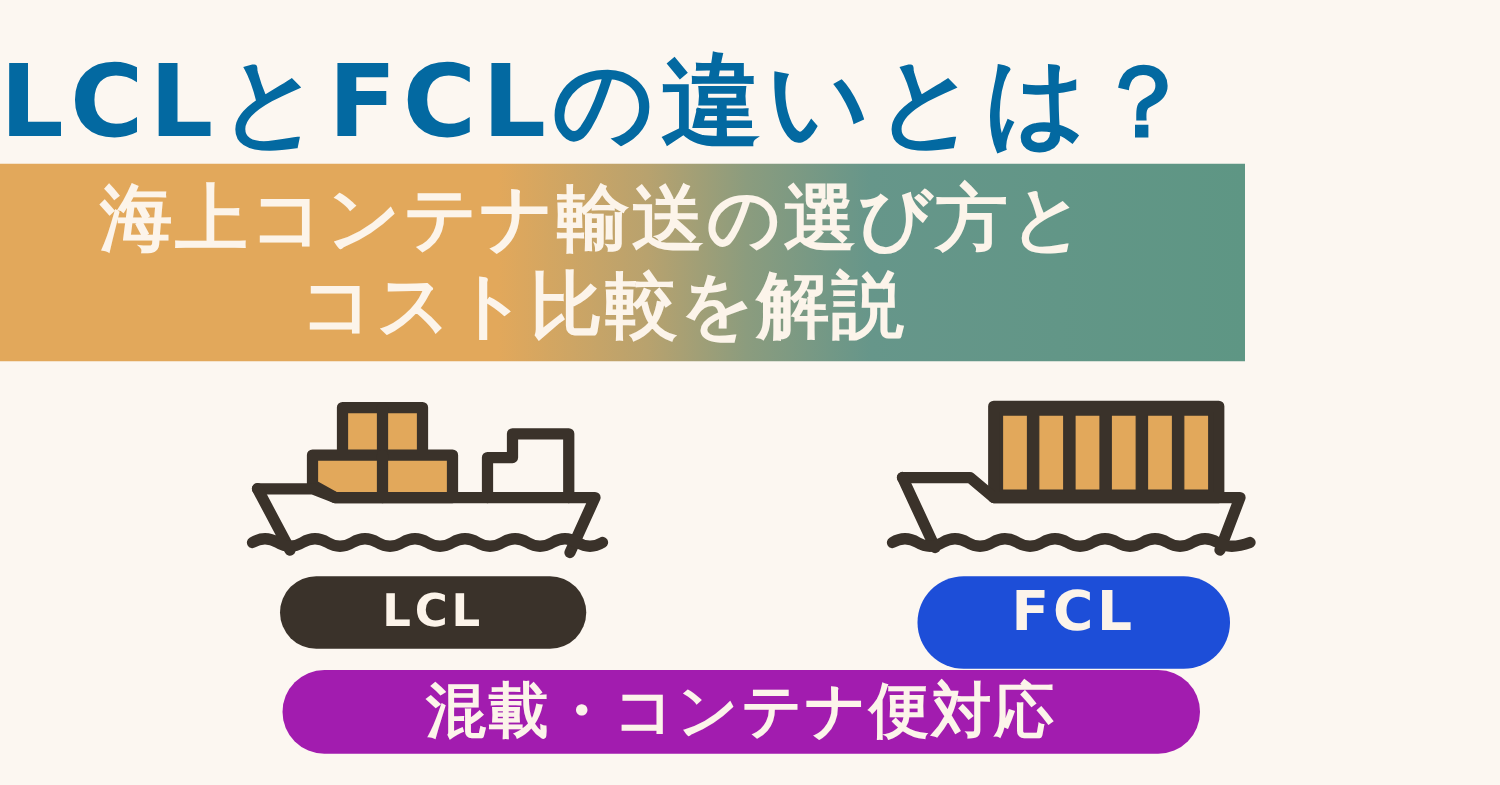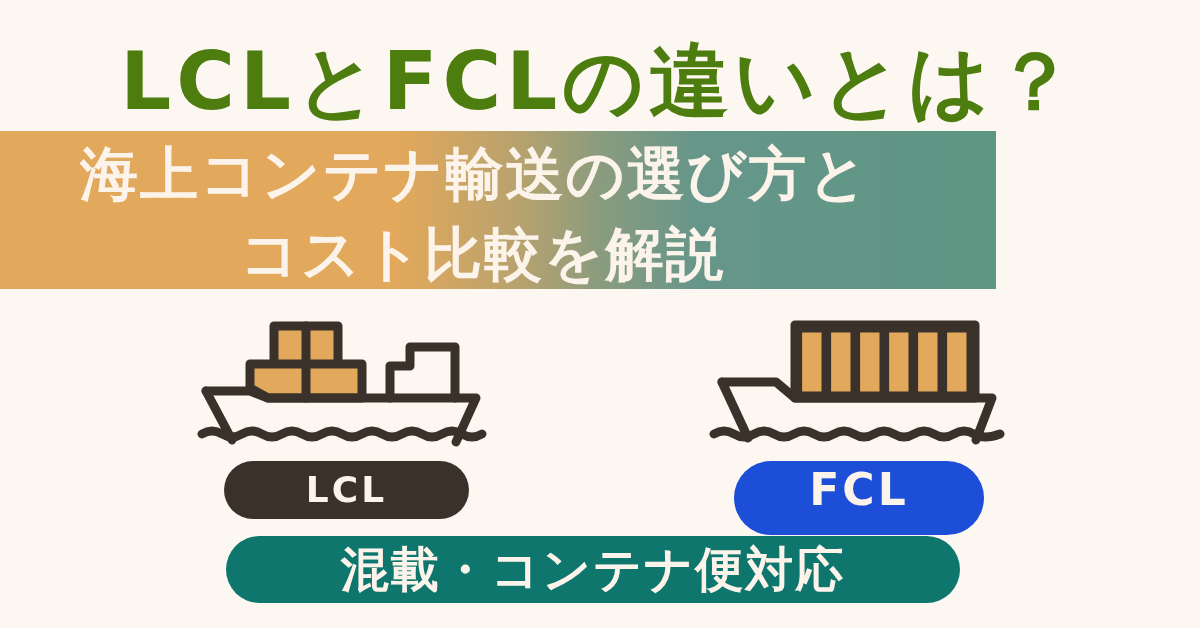--- a/index.html
+++ b/index.html
@@ -4,43 +4,43 @@
 <style>
   html, body { margin:0; padding:0; }
   body {
     width:1200px; height:628px; overflow:hidden;
     background:#FCF7F1;
     position:relative;
     font-family:"DejaVu Sans", "Liberation Sans", sans-serif;
   }
   .title {
     position:absolute; left:0; top:34px; width:1200px;
-    text-align:center;
-    font-size:80px; font-weight:bold; color:#4d7c0f;
+    text-align:left;
+    font-size:80px; font-weight:bold; color:#0369a1;
     letter-spacing:5px; line-height:96px;
     white-space:nowrap;
   }
   .banner {
     position:absolute; left:0; top:131px; width:996px; height:158px;
     background:linear-gradient(90deg, #E2A85B 0%, #E2A85B 40%, #B8A26E 52%, #8B9C7E 60%, #66968A 70%, #5E9684 100%);
   }
   .banner .line {
     position:absolute; color:#FCF4EA; font-weight:bold;
     font-size:58px; line-height:70px; white-space:nowrap; letter-spacing:2px;
   }
   .banner .l1 { left:80px; top:8px; }
-  .banner .l2 { left:240px; top:88px; }
+  .banner .l2 { left:240px; top:78px; }
   .ship { position:absolute; }
   .pill {
     position:absolute; border-radius:40px;
     color:#FCF4EA; font-weight:bold; text-align:center; white-space:nowrap;
   }
   .pill-lcl { left:224px; top:461px; width:245px; height:58px; background:#3A322A; font-size:36px; line-height:58px; letter-spacing:3px; }
   .pill-fcl { left:734px; top:461px; width:250px; height:74px; background:#1d4ed8; font-size:44px; line-height:58px; letter-spacing:3px; }
-  .pill-service { left:226px; top:536px; width:734px; height:67px; background:#0f766e; font-size:48px; line-height:67px; letter-spacing:2px; border-radius:34px; }
+  .pill-service { left:226px; top:536px; width:734px; height:67px; background:#a21caf; font-size:48px; line-height:67px; letter-spacing:2px; border-radius:34px; }
 </style>
 </head>
 <body>
 
 <div class="title">LCLとFCLの違いとは？</div>
 
 <div class="banner">
   <div class="line l1">海上コンテナ輸送の選び方と</div>
   <div class="line l2">コスト比較を解説</div>
 </div>

